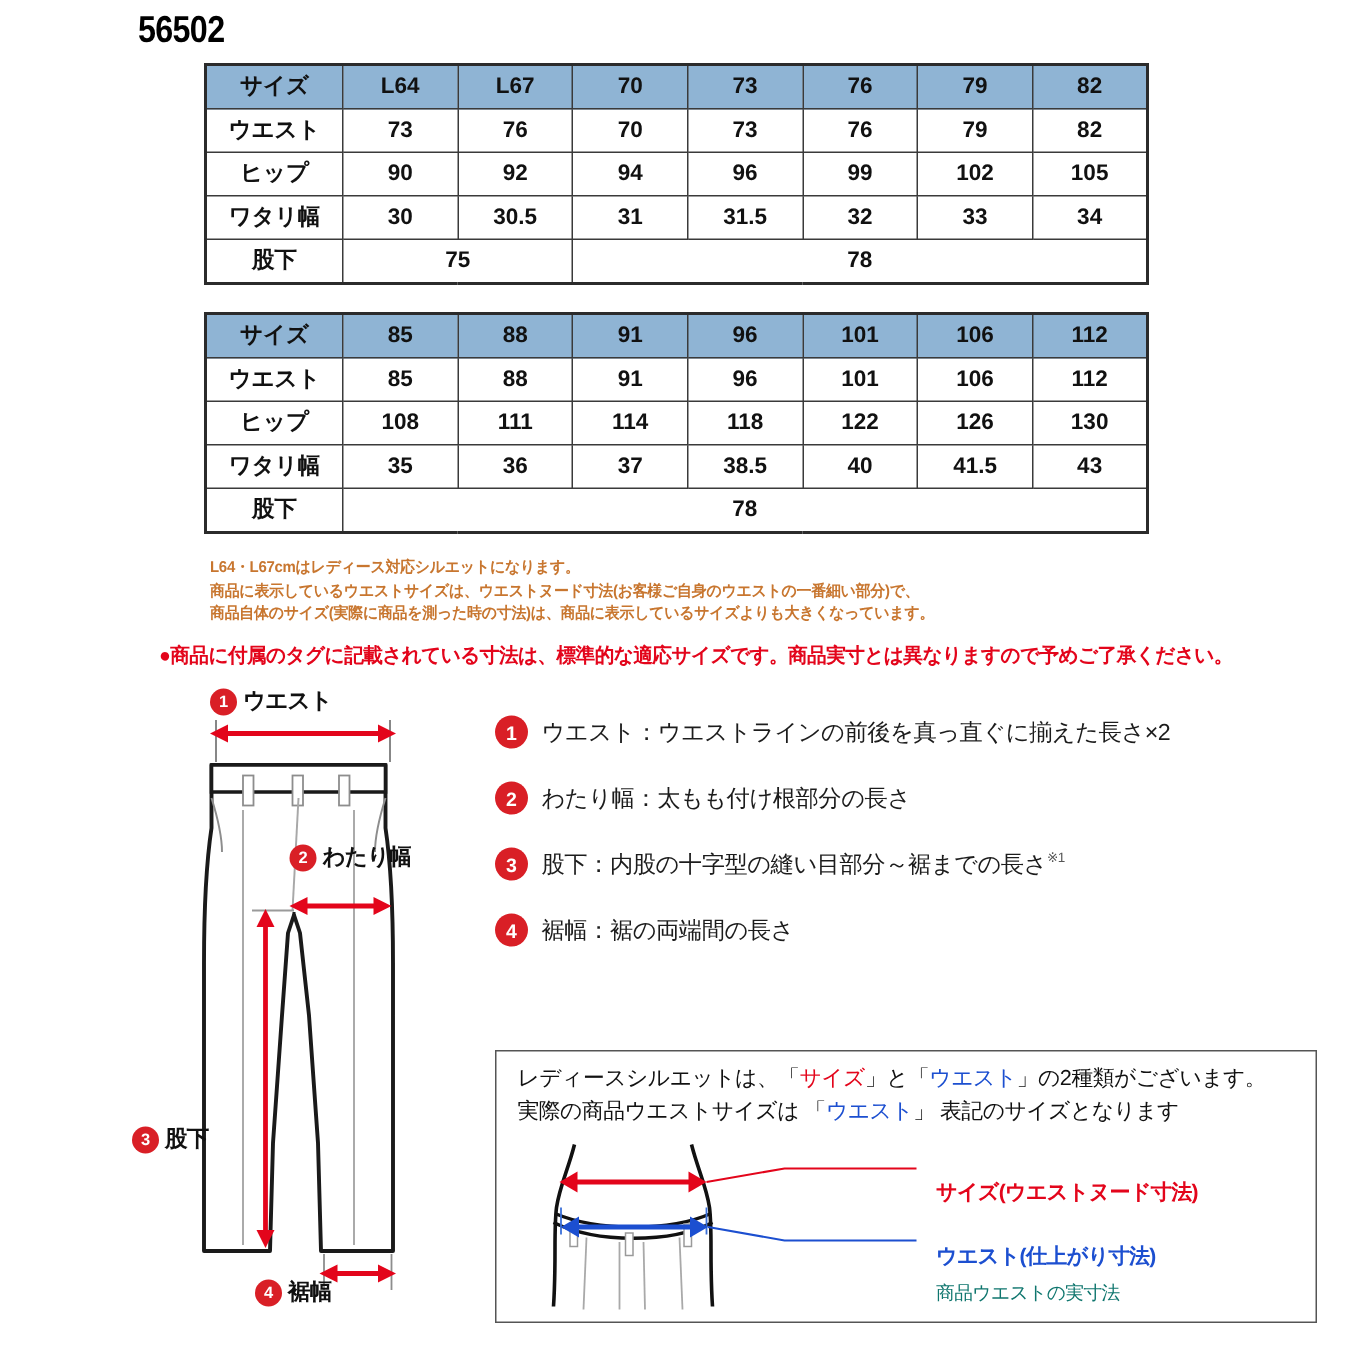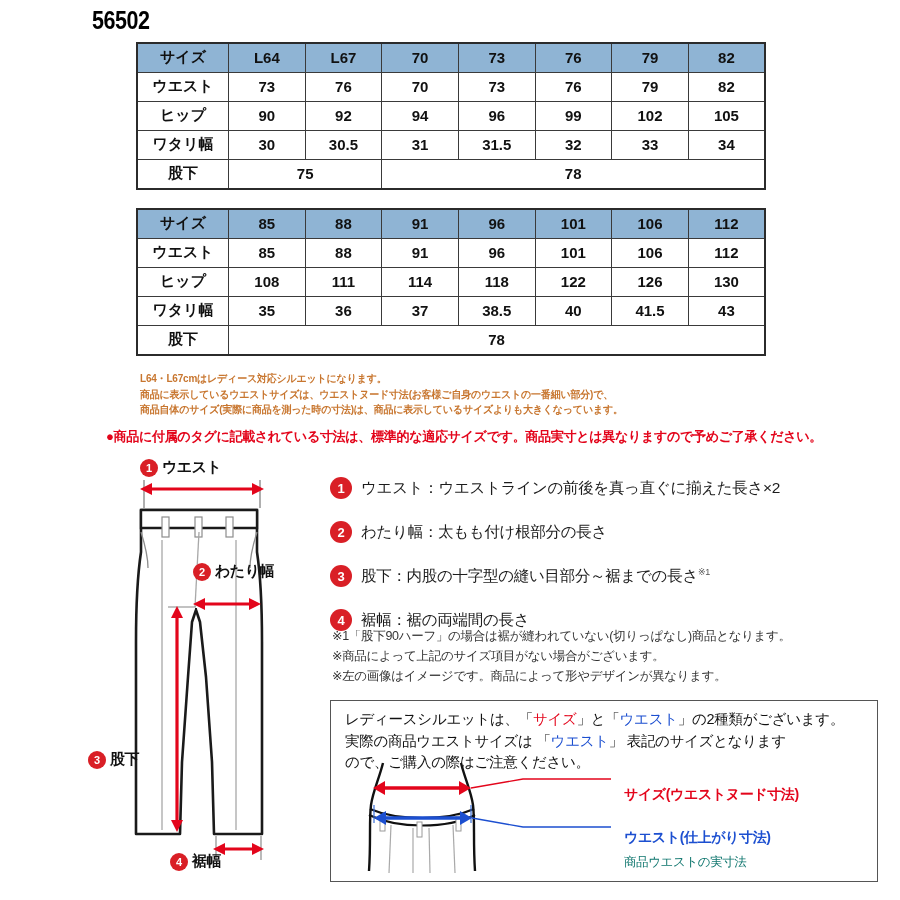--- a/index.html
+++ b/index.html
@@ -336,31 +336,25 @@
     <div class="leg-row">
       <div class="badge">3</div>
       <div class="leg-txt"><span>股下：内股の十字型の縫い目部分～裾までの長さ</span><span class="sup">※1</span></div>
     </div>
     <div class="leg-row">
       <div class="badge">4</div>
       <div class="leg-txt"><span>裾幅：裾の両端間の長さ</span><span class="sup"></span></div>
     </div>
   </div>
 
-  <div class="footnotes">
-    <div>※1「股下90ハーフ」の場合は裾が縫われていない(切りっぱなし)商品となります。</div>
-    <div>※商品によって上記のサイズ項目がない場合がございます。</div>
-    <div>※左の画像はイメージです。商品によって形やデザインが異なります。</div>
-  </div>
 
   <div class="infobox">
     <div class="itxt">
       <div><span>レディースシルエットは、「</span><span class="red-t">サイズ</span><span>」と「</span><span class="blue-t">ウエスト</span><span>」の2種類がございます。</span></div>
       <div><span>実際の商品ウエストサイズは 「</span><span class="blue-t">ウエスト</span><span>」 表記のサイズとなります</span></div>
-      <div>ので、ご購入の際はご注意ください。</div>
     </div>
 
     <div class="torso-wrap">
       <svg width="270" height="115" viewBox="0 0 270 115">
 
         <path d="M40,2 C36,18 30,30 28,44 C26,60 28,80 26,110" fill="none" stroke="#111" stroke-width="2.4"></path>
         <path d="M118,2 C122,18 128,30 130,44 C132,60 130,80 132,110" fill="none" stroke="#111" stroke-width="2.4"></path>
 
         <path d="M27,48 C55,60 104,60 131,48" fill="none" stroke="#111" stroke-width="2.2"></path>
         <path d="M26,54 C55,68 104,68 132,54" fill="none" stroke="#111" stroke-width="2.2"></path>

